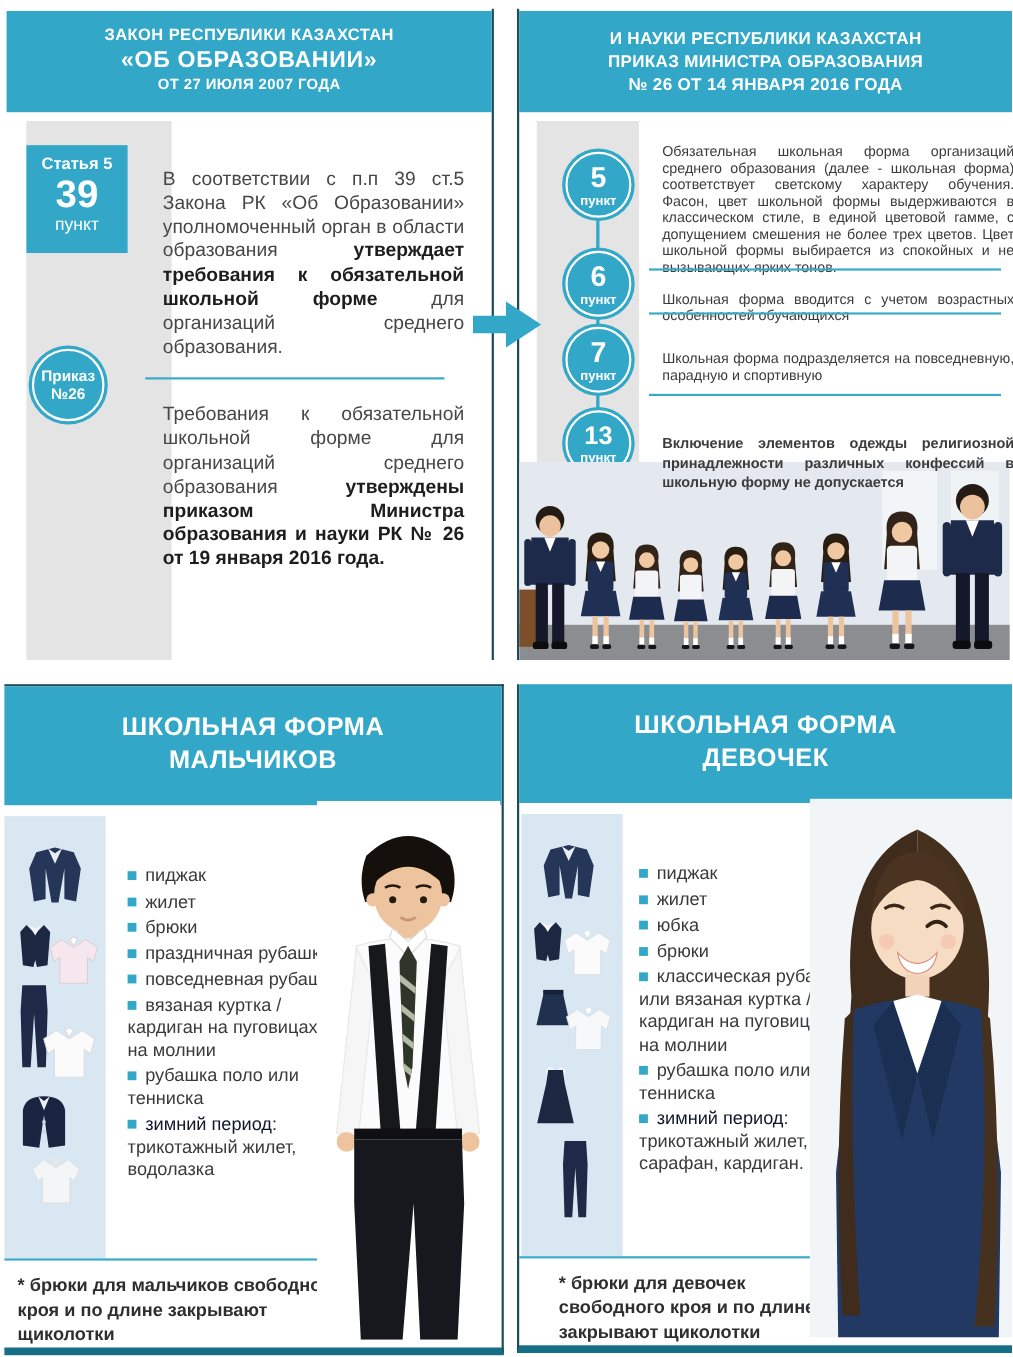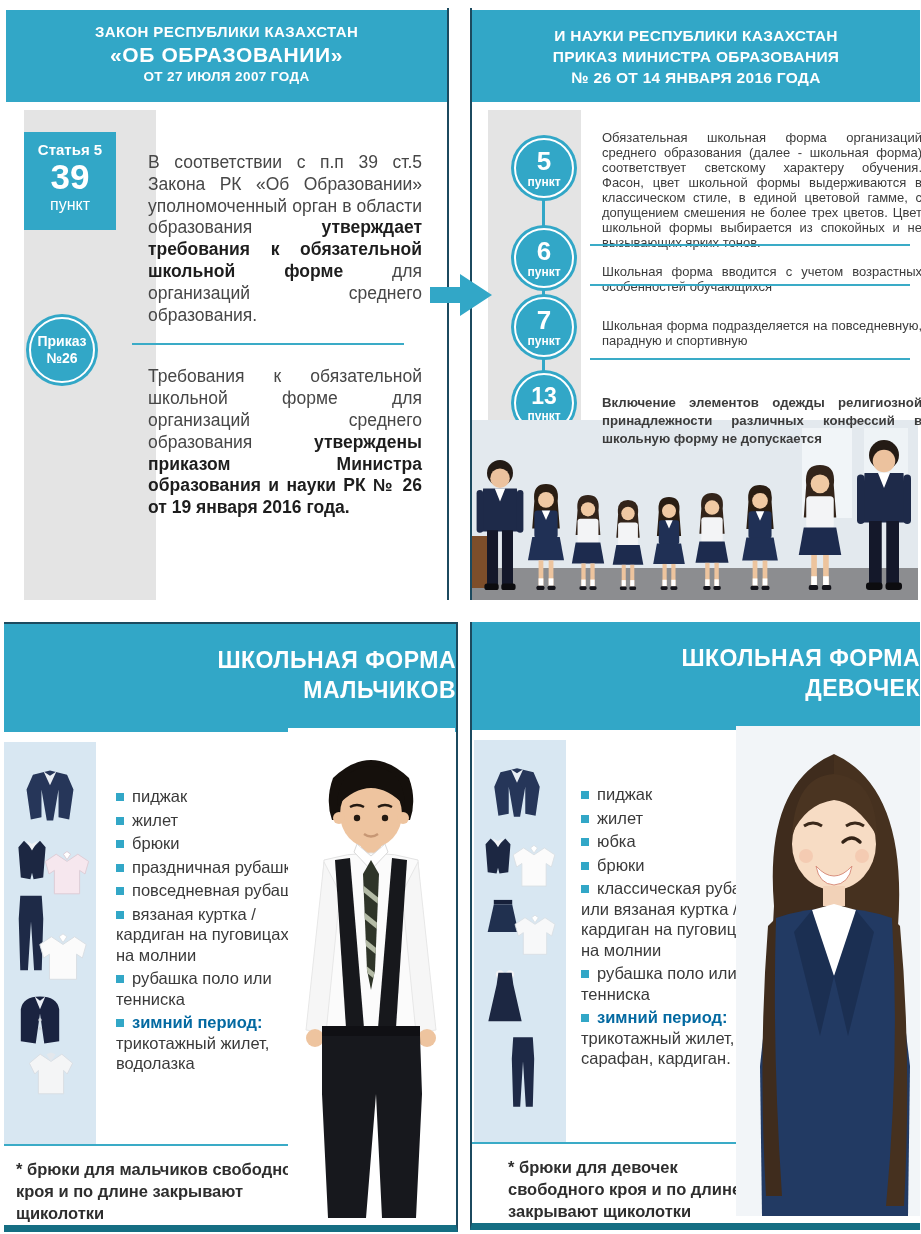--- a/index.html
+++ b/index.html
@@ -40,29 +40,29 @@
      display:flex;flex-direction:column;align-items:center;justify-content:center;line-height:1;}
   .pt-circle .num{font-size:26px;font-weight:800;}
   .pt-circle .cap{font-size:12px;font-weight:700;margin-top:2px;}
   .order-texts{position:absolute;left:118px;top:104px;width:320px;z-index:3;}
   .order-texts p{position:absolute;left:0;margin:12px;width:320px;font-size:13px;line-height:15px;
      text-align:justify;color:#3c3c3c;}
   .ot-divider{position:absolute;left:0;width:320px;height:2px;background:#3aabc7;}
   .pt13{font-weight:800;color:#1c1c1c;font-size:13.2px !important;line-height:18px !important;}
   .children-photo{position:absolute;left:0;top:412px;width:446px;height:180px;z-index:1;}
   
-  .uniform-header{position:absolute;left:0;top:0;width:100%;height:108px;text-align:right;}
+  .uniform-header{position:absolute;left:0;top:0;width:100%;height:108px;text-align:center;}
   .uniform-header div{font-size:23px;font-weight:800;letter-spacing:.5px;line-height:30px;}
   .uniform-header div:first-child{padding-top:21px;}
   .clothes-col{position:absolute;top:118px;width:92px;height:402px;background:#d8e7f2;}
   .thumb{position:absolute;}
   .uniform-list{position:absolute;list-style:none;margin:12px;padding:0;}
   .uniform-list li{font-size:16.5px;line-height:20.5px;color:#3a3a3a;margin-bottom:3px;text-align:left;}
   .bullet{display:inline-block;width:8px;height:8px;background:#32a7c7;margin-right:8px;vertical-align:1px;}
-  .winter-label{color:#0369a1;font-weight:700;}
+  .winter-label{color:#0f172a;font-weight:400;}
   .foot-line{position:absolute;height:2px;background:#3aabc7;}
   .footnote{position:absolute;font-weight:700;font-size:16.5px;line-height:22px;color:#2e2e2e;}
   
   .card-boys{left:4px;top:622px;width:452px;height:601px;border-right:2px solid #1c4a5f;
      border-top:2px solid #1c4a5f;border-bottom:7px solid #156e83;}
   .card-boys .clothes-col{left:0;}
   .boys-list{left:100px;top:150px;width:206px;}
   .boys-footline{left:0;top:520px;width:312px;}
   .boys-footnote{left:12px;top:534px;width:300px;}
   .boy-photo{position:absolute;left:284px;top:104px;width:167px;height:490px;}

